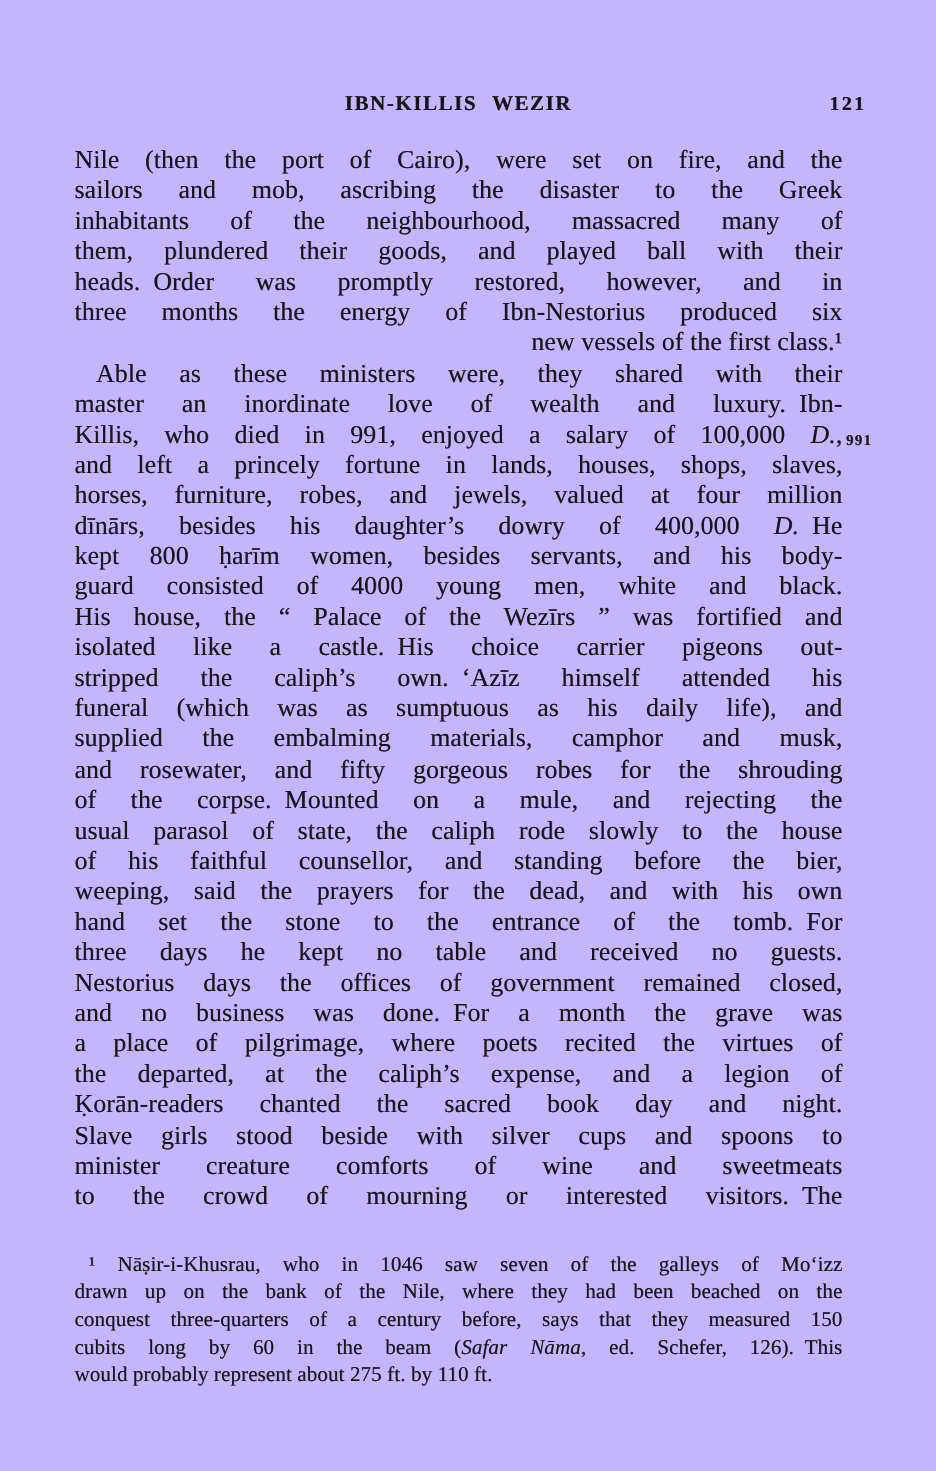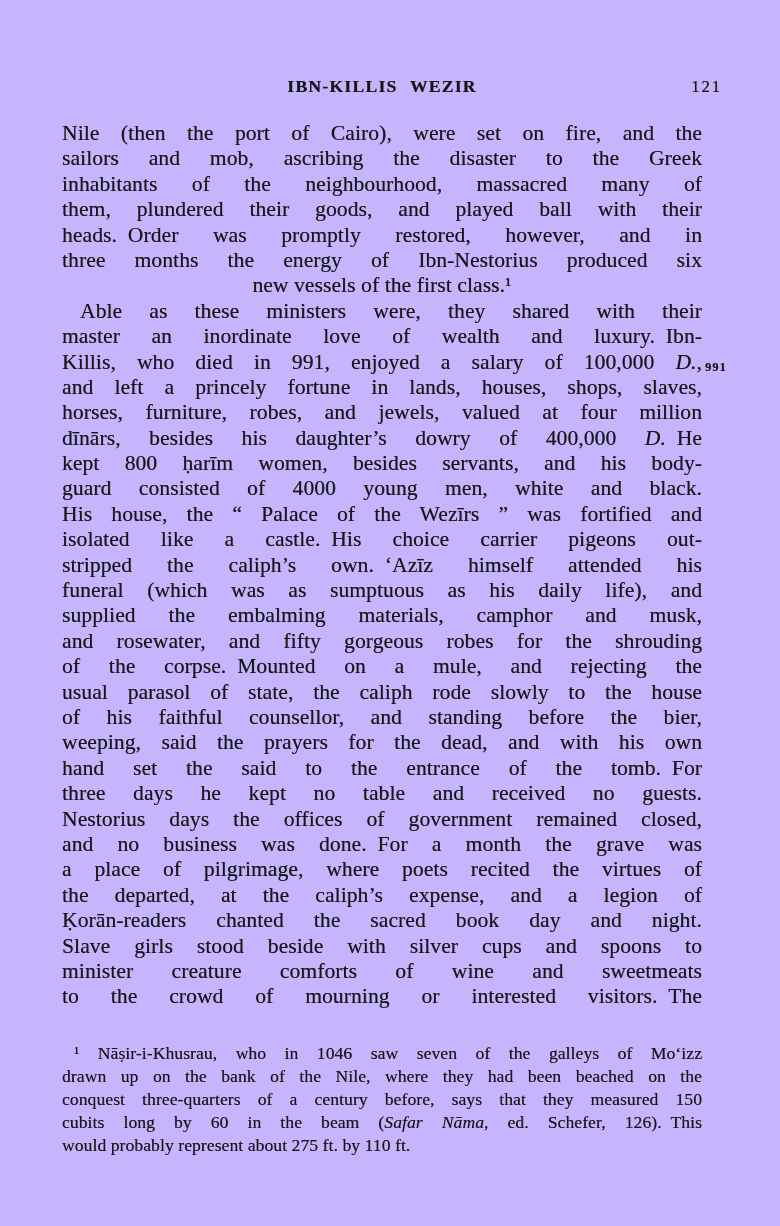--- a/index.html
+++ b/index.html
@@ -25,21 +25,21 @@
     font-weight: bold;
     font-size: 17.5px;
     letter-spacing: 1.3px;
     word-spacing: 7px;
     text-shadow: 0.3px 0 0 rgba(0,0,0,0.6);
   }
   .page-number {
     position: absolute;
     right: -20px;
     top: 1px;
-    font-weight: normal;
+    font-weight: bold;
     font-size: 16.5px;
     letter-spacing: 2px;
     text-shadow: 0.3px 0 0 rgba(0,0,0,0.6);
   }
   .body-text {
     position: absolute;
     left: 62px;
     top: 121px;
     width: 640px;
     font-size: 21.5px;
@@ -47,21 +47,21 @@
     letter-spacing: 0.1px;
     text-shadow: 0.3px 0 0 rgba(0,0,0,0.5);
   }
   .line {
     text-align: justify;
     text-align-last: justify;
     height: 25.4px;
     overflow: visible;
   }
   .line.nj {
-    text-align: center;
+    text-align: right;
     text-align-last: auto;
   }
   .line.indent { text-indent: 18px; }
   .it { font-style: italic; }
   .margin-note {
     position: absolute;
     left: 705px;
     top: 361px;
     font-size: 12.5px;
     font-weight: bold;
@@ -119,21 +119,21 @@
     <div class="line">His house, the “ Palace of the Wezīrs ” was fortified and</div>
     <div class="line">isolated like a castle. His choice carrier pigeons out-</div>
     <div class="line">stripped the caliph’s own. ‘Azīz himself attended his</div>
     <div class="line">funeral (which was as sumptuous as his daily life), and</div>
     <div class="line">supplied the embalming materials, camphor and musk,</div>
     <div class="line">and rosewater, and fifty gorgeous robes for the shrouding</div>
     <div class="line">of the corpse. Mounted on a mule, and rejecting the</div>
     <div class="line">usual parasol of state, the caliph rode slowly to the house</div>
     <div class="line">of his faithful counsellor, and standing before the bier,</div>
     <div class="line">weeping, said the prayers for the dead, and with his own</div>
-    <div class="line">hand set the said to the entrance of the tomb. For</div>
+    <div class="line">hand set the stone to the entrance of the tomb. For</div>
     <div class="line">three days he kept no table and received no guests.</div>
     <div class="line">Nestorius days the offices of government remained closed,</div>
     <div class="line">and no business was done. For a month the grave was</div>
     <div class="line">a place of pilgrimage, where poets recited the virtues of</div>
     <div class="line">the departed, at the caliph’s expense, and a legion of</div>
     <div class="line">Ḳorān-readers chanted the sacred book day and night.</div>
     <div class="line">Slave girls stood beside with silver cups and spoons to</div>
     <div class="line">minister creature comforts of wine and sweetmeats</div>
     <div class="line">to the crowd of mourning or interested visitors. The</div>
   </div>

